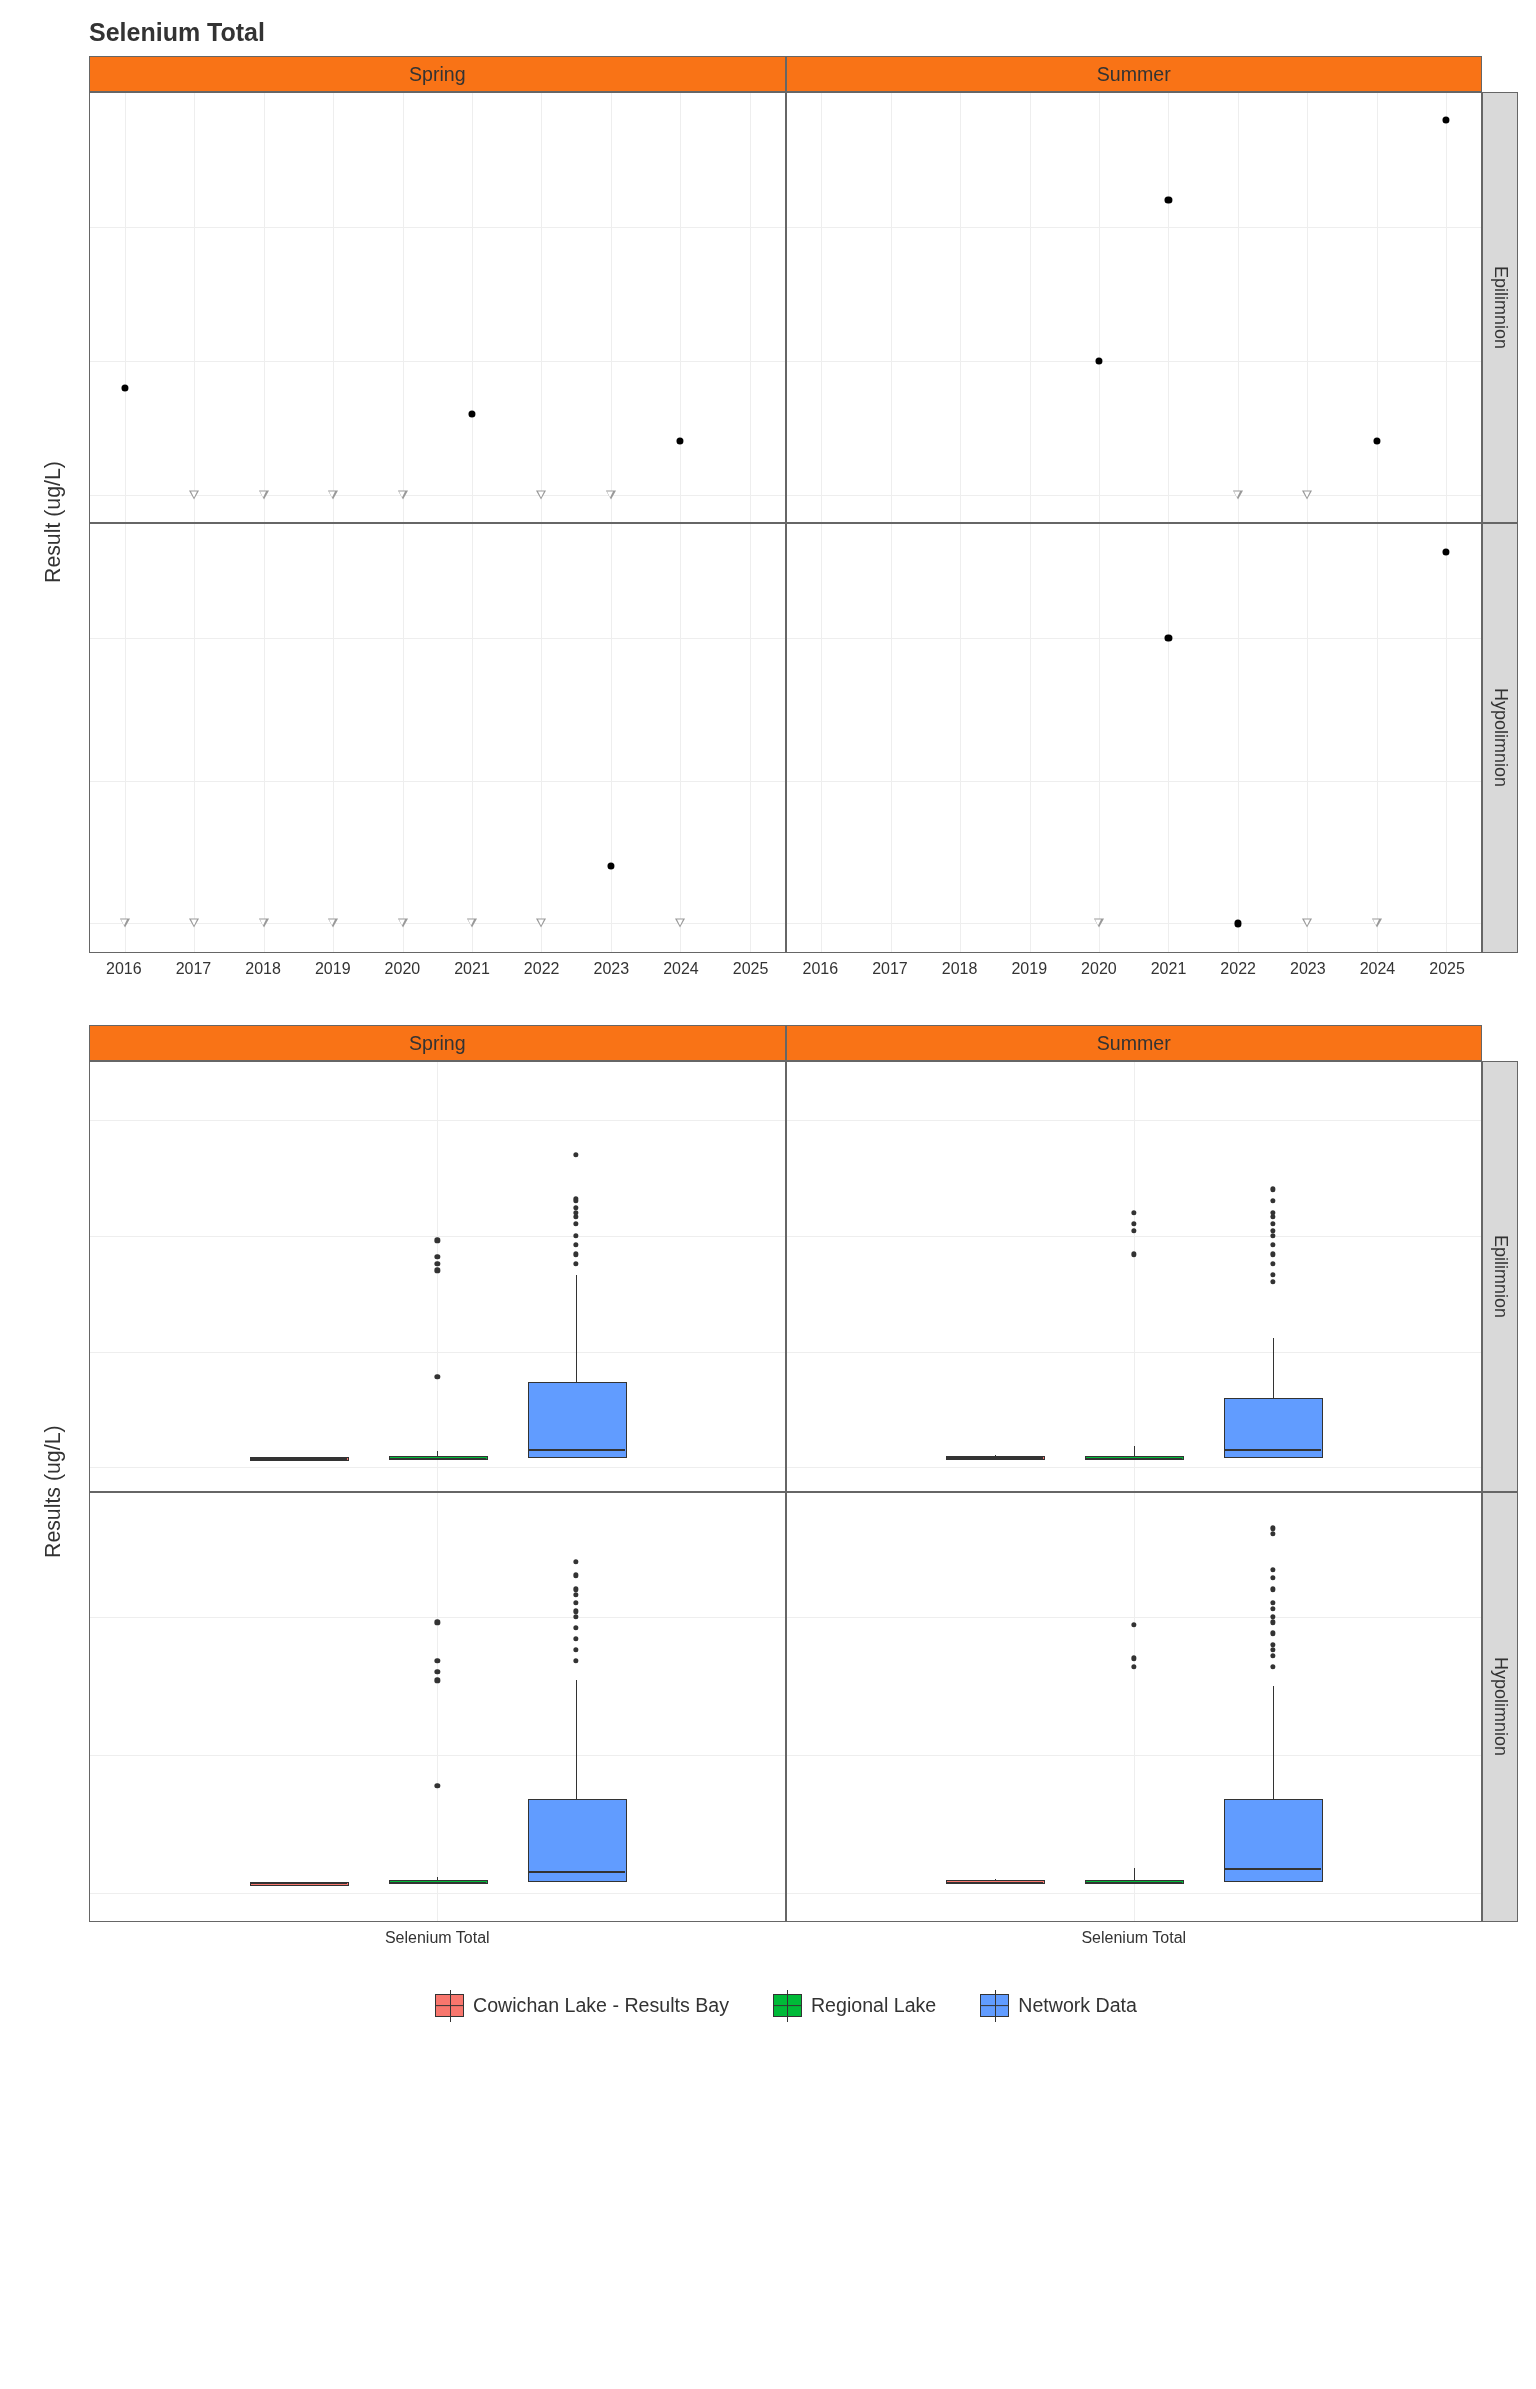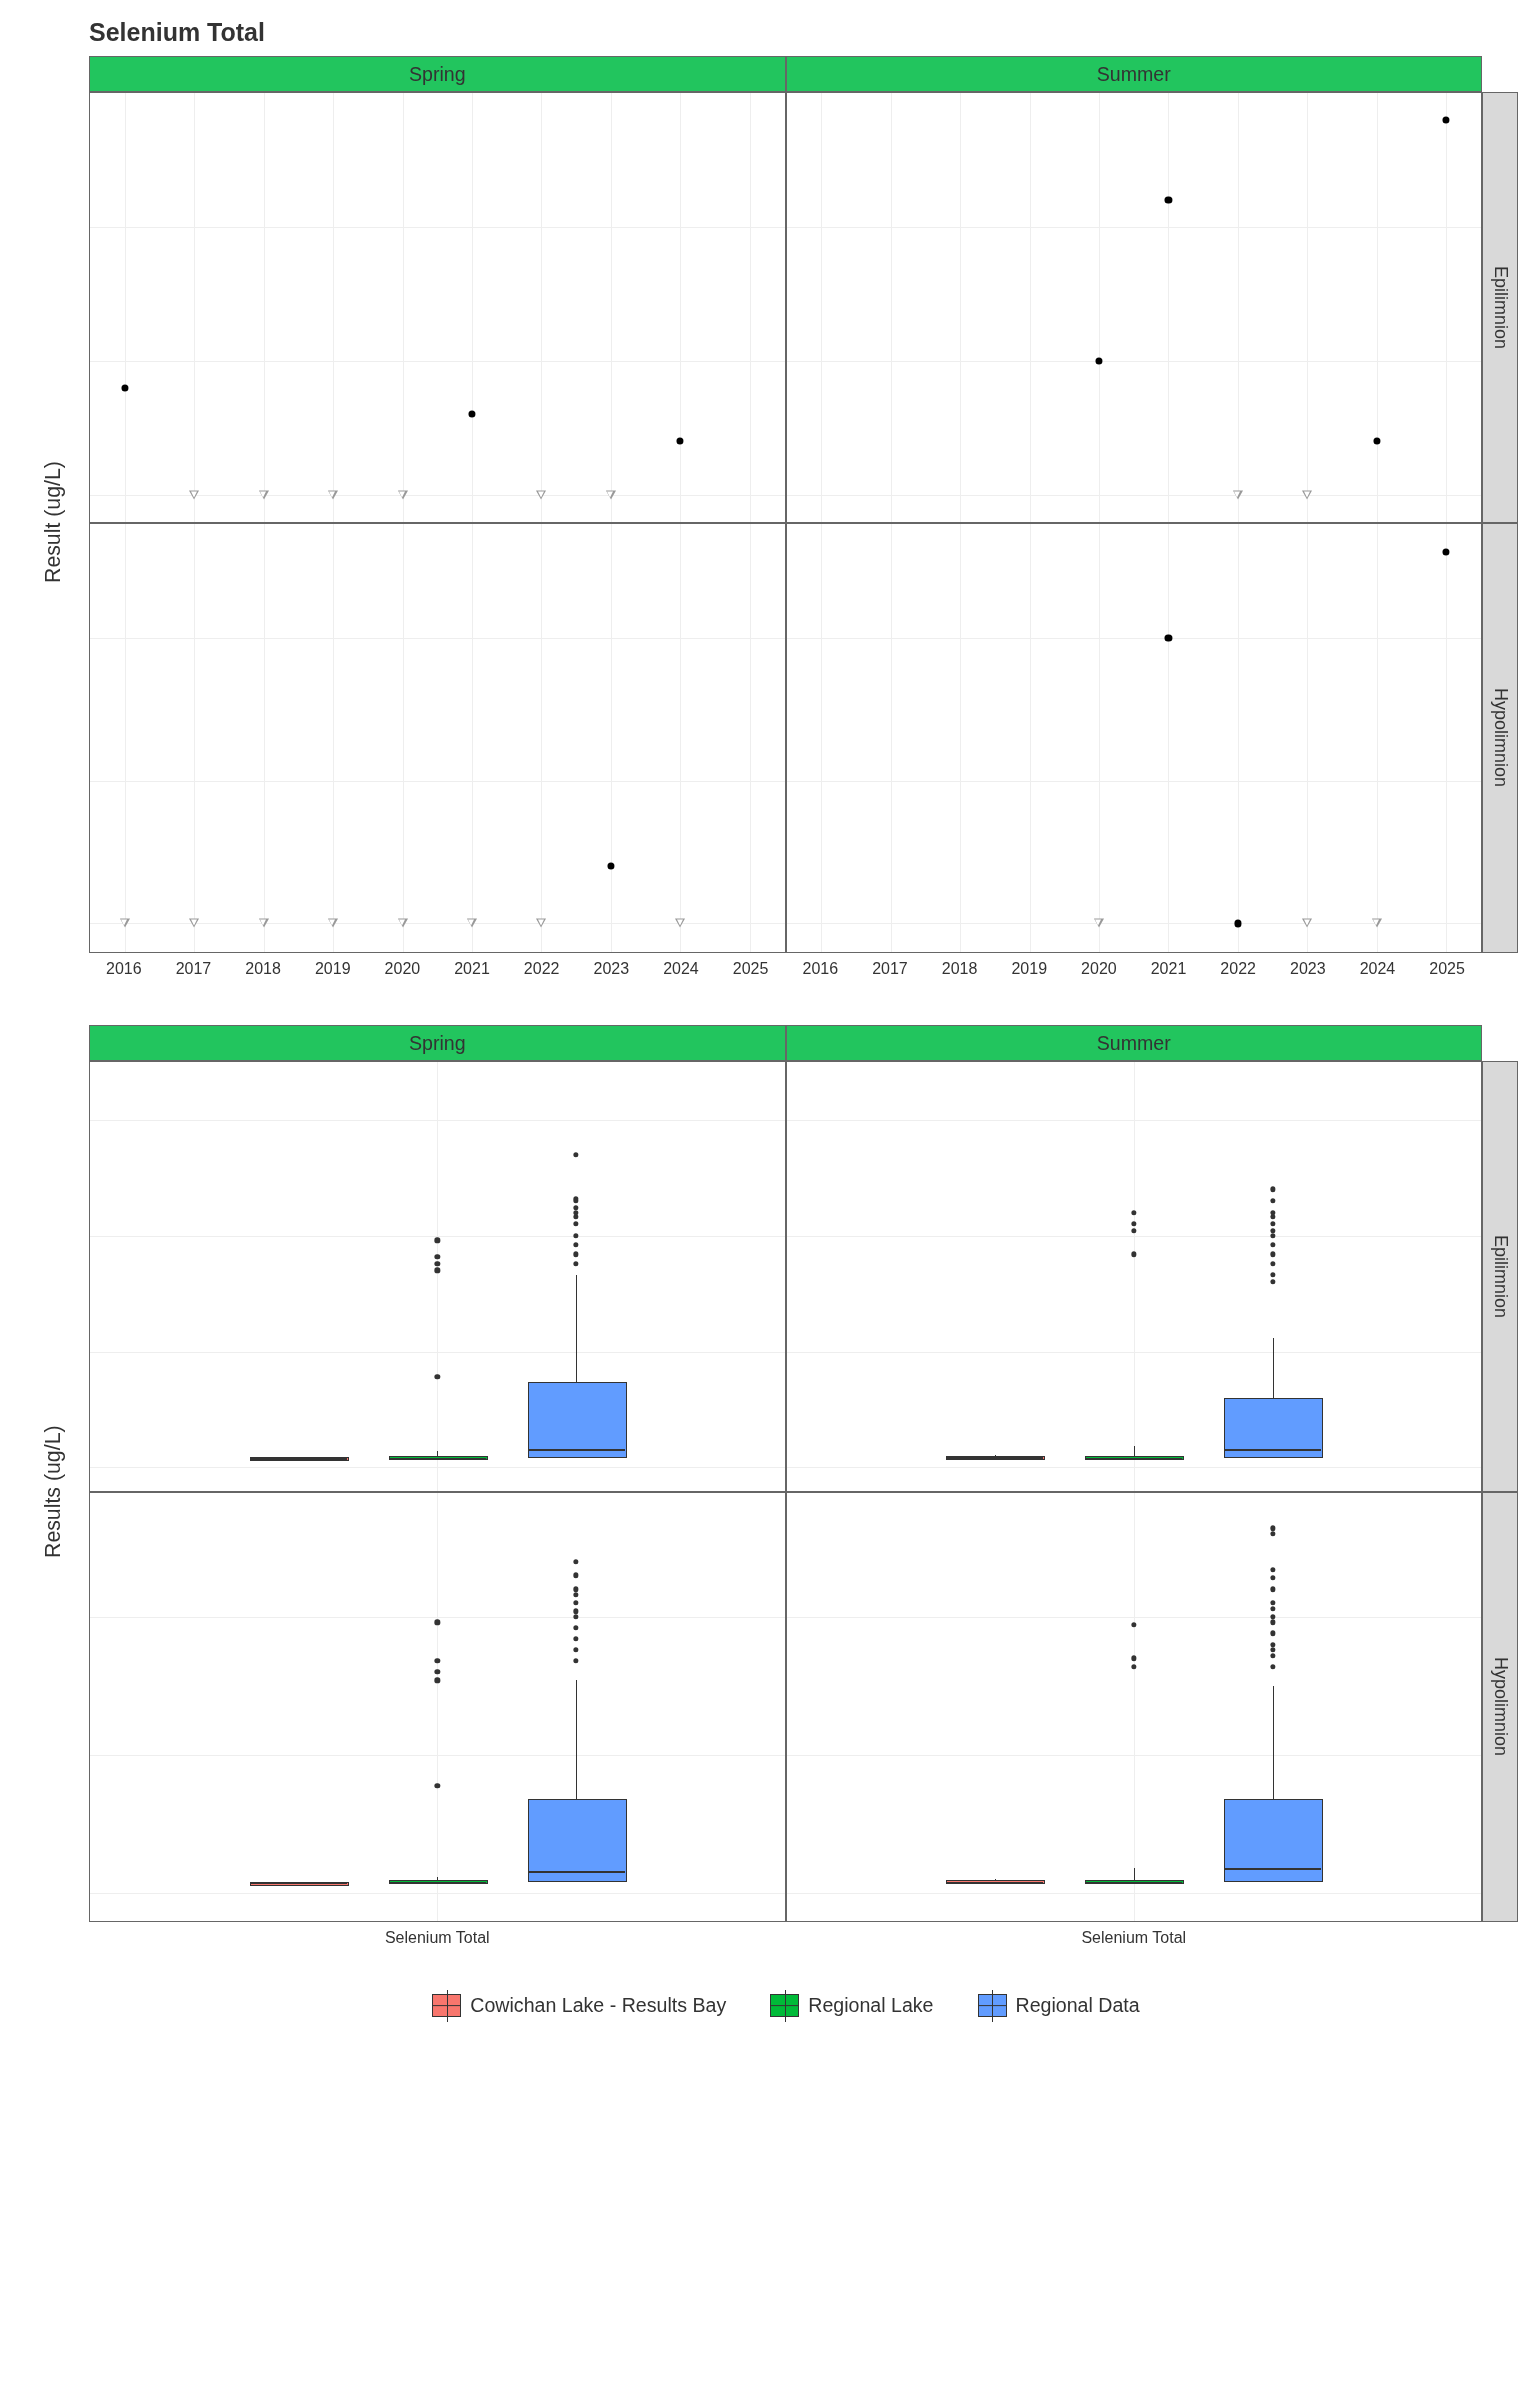--- a/index.html
+++ b/index.html
@@ -24,21 +24,21 @@
     grid-template-rows: 36px 1fr 1fr 36px;
     position: relative;
   }
   .facet-grid.top {
     height: 933px;
   }
   .facet-grid.bottom {
     height: 933px;
   }
   .strip-top {
-    background: #22c55e;
+    background: #f97316;
     border: 0.9px solid #666;
     display: flex;
     align-items: center;
     justify-content: center;
     font-size: 19.6px;
     color: #333;
   }
   .strip-right {
     background: #d9d9d9;
     border: 0.9px solid #666;
@@ -477,16 +477,16 @@
   <div class="legend-item">
     <div class="legend-key red"></div>
     <span>Cowichan Lake - Results Bay</span>
   </div>
   <div class="legend-item">
     <div class="legend-key green"></div>
     <span>Regional Lake</span>
   </div>
   <div class="legend-item">
     <div class="legend-key blue"></div>
-    <span>Regional Data</span>
+    <span>Network Data</span>
   </div>
 </div>
 
 
 </body></html>

